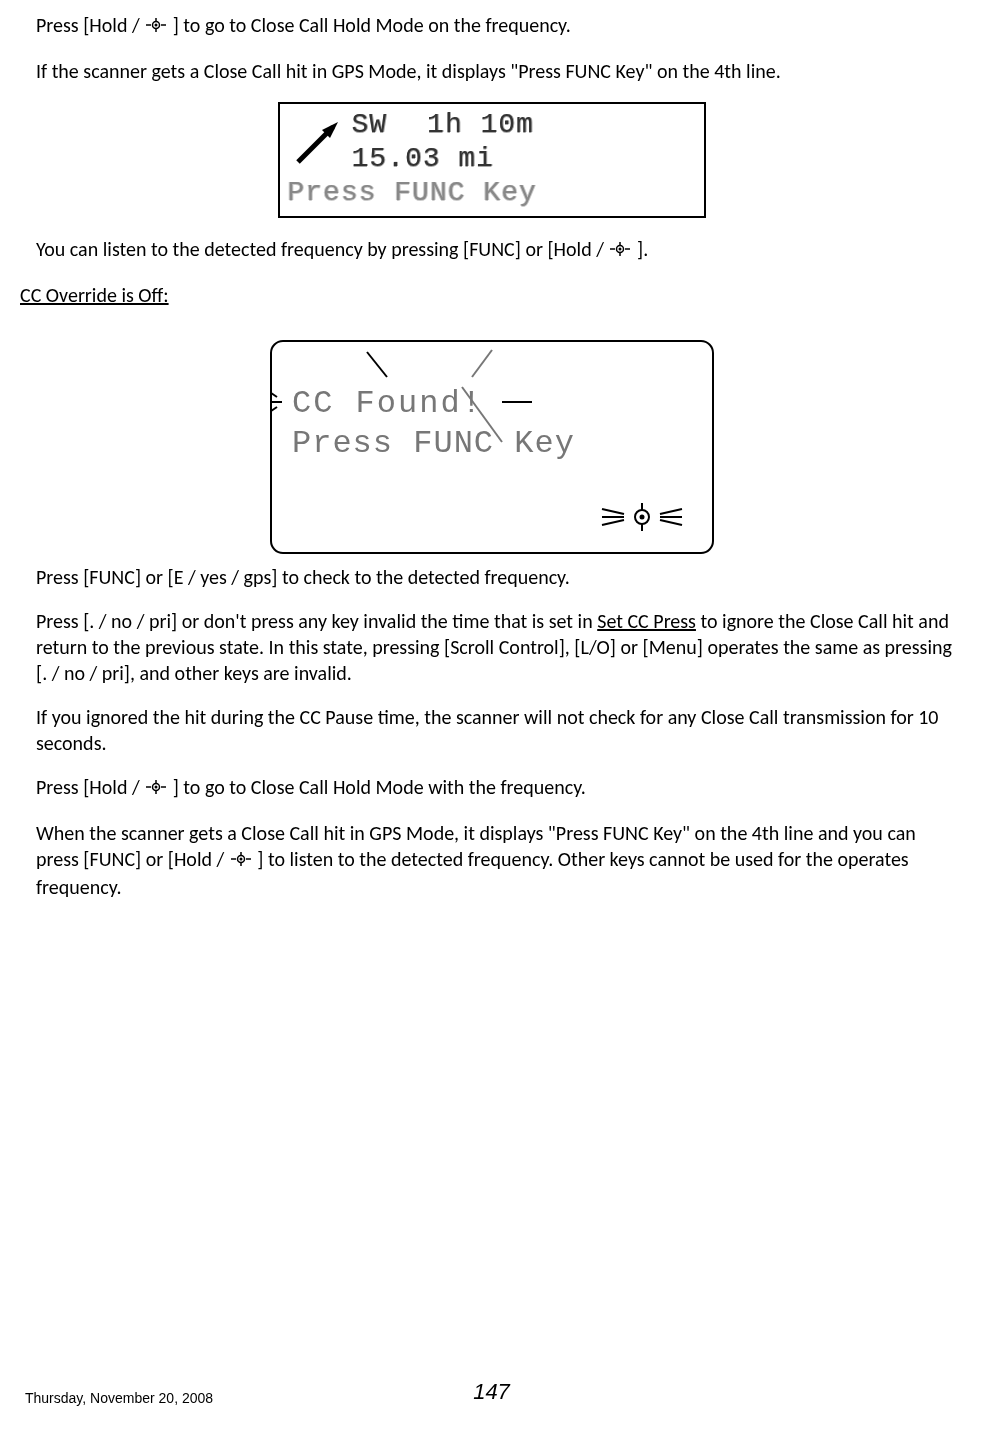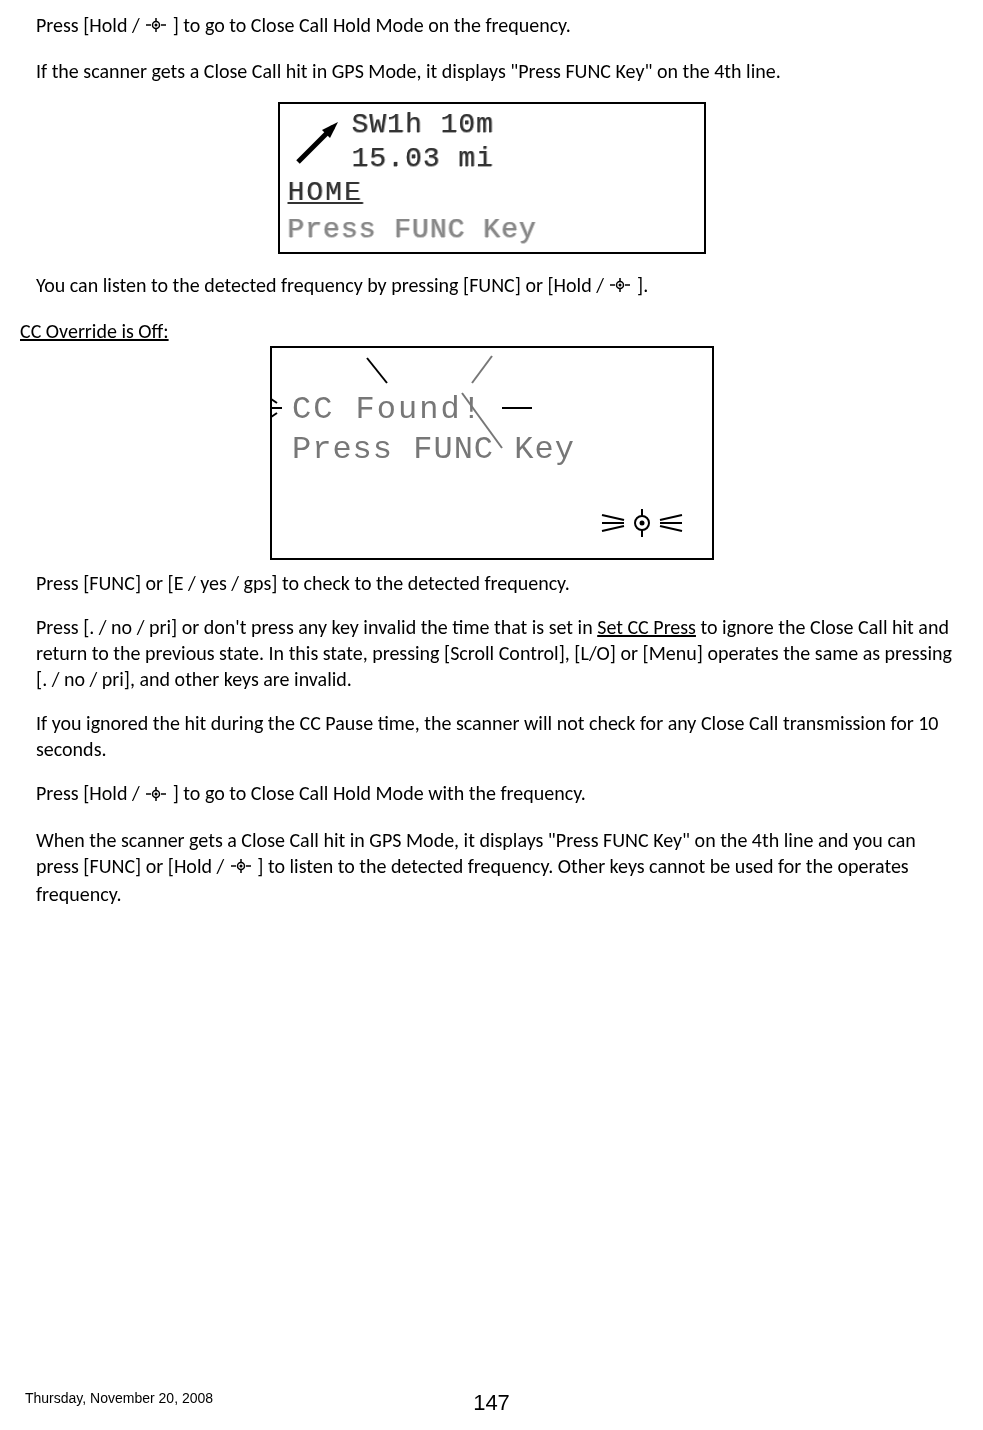--- a/index.html
+++ b/index.html
@@ -50,20 +50,21 @@
     height: 60px;
     flex: 0 0 60px;
   }
   .lcd-text-col {
     display: flex;
     flex-direction: column;
     padding-left: 4px;
   }
   .lcd-text-col .r1 {
     display: flex;
+    gap: 40px;
   }
   .lcd-home {
     font-family: "Courier New", monospace;
     font-size: 28px;
     letter-spacing: 2px;
     color: #333;
     text-shadow: 1px 0 0 #aaa;
     text-decoration: underline;
     text-decoration-thickness: 2px;
     text-underline-offset: 2px;
@@ -75,43 +76,45 @@
     font-size: 28px;
     letter-spacing: 1px;
     color: #888;
     text-shadow: 1px 0 0 #ccc, -1px 0 0 #ccc, 0 1px 0 #ccc;
   }
   .lcd2 {
     width: 440px;
     height: 210px;
     position: relative;
     margin-bottom: 10px;
+    border-radius: 13px;
   }
   .lcd2 svg {
     display: block;
   }
   .footer {
     position: absolute;
     bottom: 15px;
     left: 25px;
     right: 25px;
     display: flex;
     justify-content: space-between;
-    align-items: flex-start;
+    align-items: flex-end;
   }
   .footer-date {
     font-family: Arial, sans-serif;
     font-size: 14px;
   }
   .footer-page {
     font-family: Arial, sans-serif;
     font-size: 22px;
     position: absolute;
     left: 50%;
     transform: translateX(-50%);
+    font-style: italic;
   }
 </style>
 </head>
 <body>
 
 <p>
   <span>Press [Hold / </span>
   <span class="close-call-icon">
     <svg width="24" height="18" viewBox="0 0 24 18">
       <line x1="2" y1="9" x2="7" y2="9" stroke="#000" stroke-width="1.5"></line>
@@ -137,43 +140,40 @@
       <div class="r1">
         <span class="lcd-font">SW</span>
         <span class="lcd-font">1h 10m</span>
       </div>
       <div style="text-align:left; padding-right:10px;">
         <span class="lcd-font">15.03 mi</span>
       </div>
     </div>
   </div>
   <div>
-    <span class="lcd-home">HOME</span>
-  </div>
-  <div>
     <span class="lcd-press">Press FUNC Key</span>
   </div>
 </div>
 
 <p>
   <span>You can listen to the detected frequency by pressing [FUNC] or [Hold / </span>
   <span class="close-call-icon">
     <svg width="24" height="18" viewBox="0 0 24 18">
       <line x1="2" y1="9" x2="7" y2="9" stroke="#000" stroke-width="1.5"></line>
       <line x1="17" y1="9" x2="22" y2="9" stroke="#000" stroke-width="1.5"></line>
       <circle cx="12" cy="9" r="3.5" fill="none" stroke="#000" stroke-width="1.5"></circle>
       <line x1="12" y1="2" x2="12" y2="5" stroke="#000" stroke-width="1.5"></line>
       <line x1="12" y1="13" x2="12" y2="16" stroke="#000" stroke-width="1.5"></line>
       <circle cx="12" cy="9" r="1.5" fill="#000"></circle>
     </svg>
   </span>
   <span>].</span>
 </p>
 
-<div style="margin-bottom:2px;">
+<div style="margin-bottom:32px;">
   <span class="underline">CC Override is Off:</span><br>
 </div>
 
 <div class="lcd-box lcd2">
   <svg width="440" height="210" viewBox="0 0 440 210">
 
     <line x1="95" y1="10" x2="115" y2="35" stroke="#000" stroke-width="2"></line>
     <line x1="220" y1="8" x2="200" y2="35" stroke="#777" stroke-width="2"></line>
 
     <line x1="-25" y1="35" x2="5" y2="55" stroke="#000" stroke-width="2"></line>

